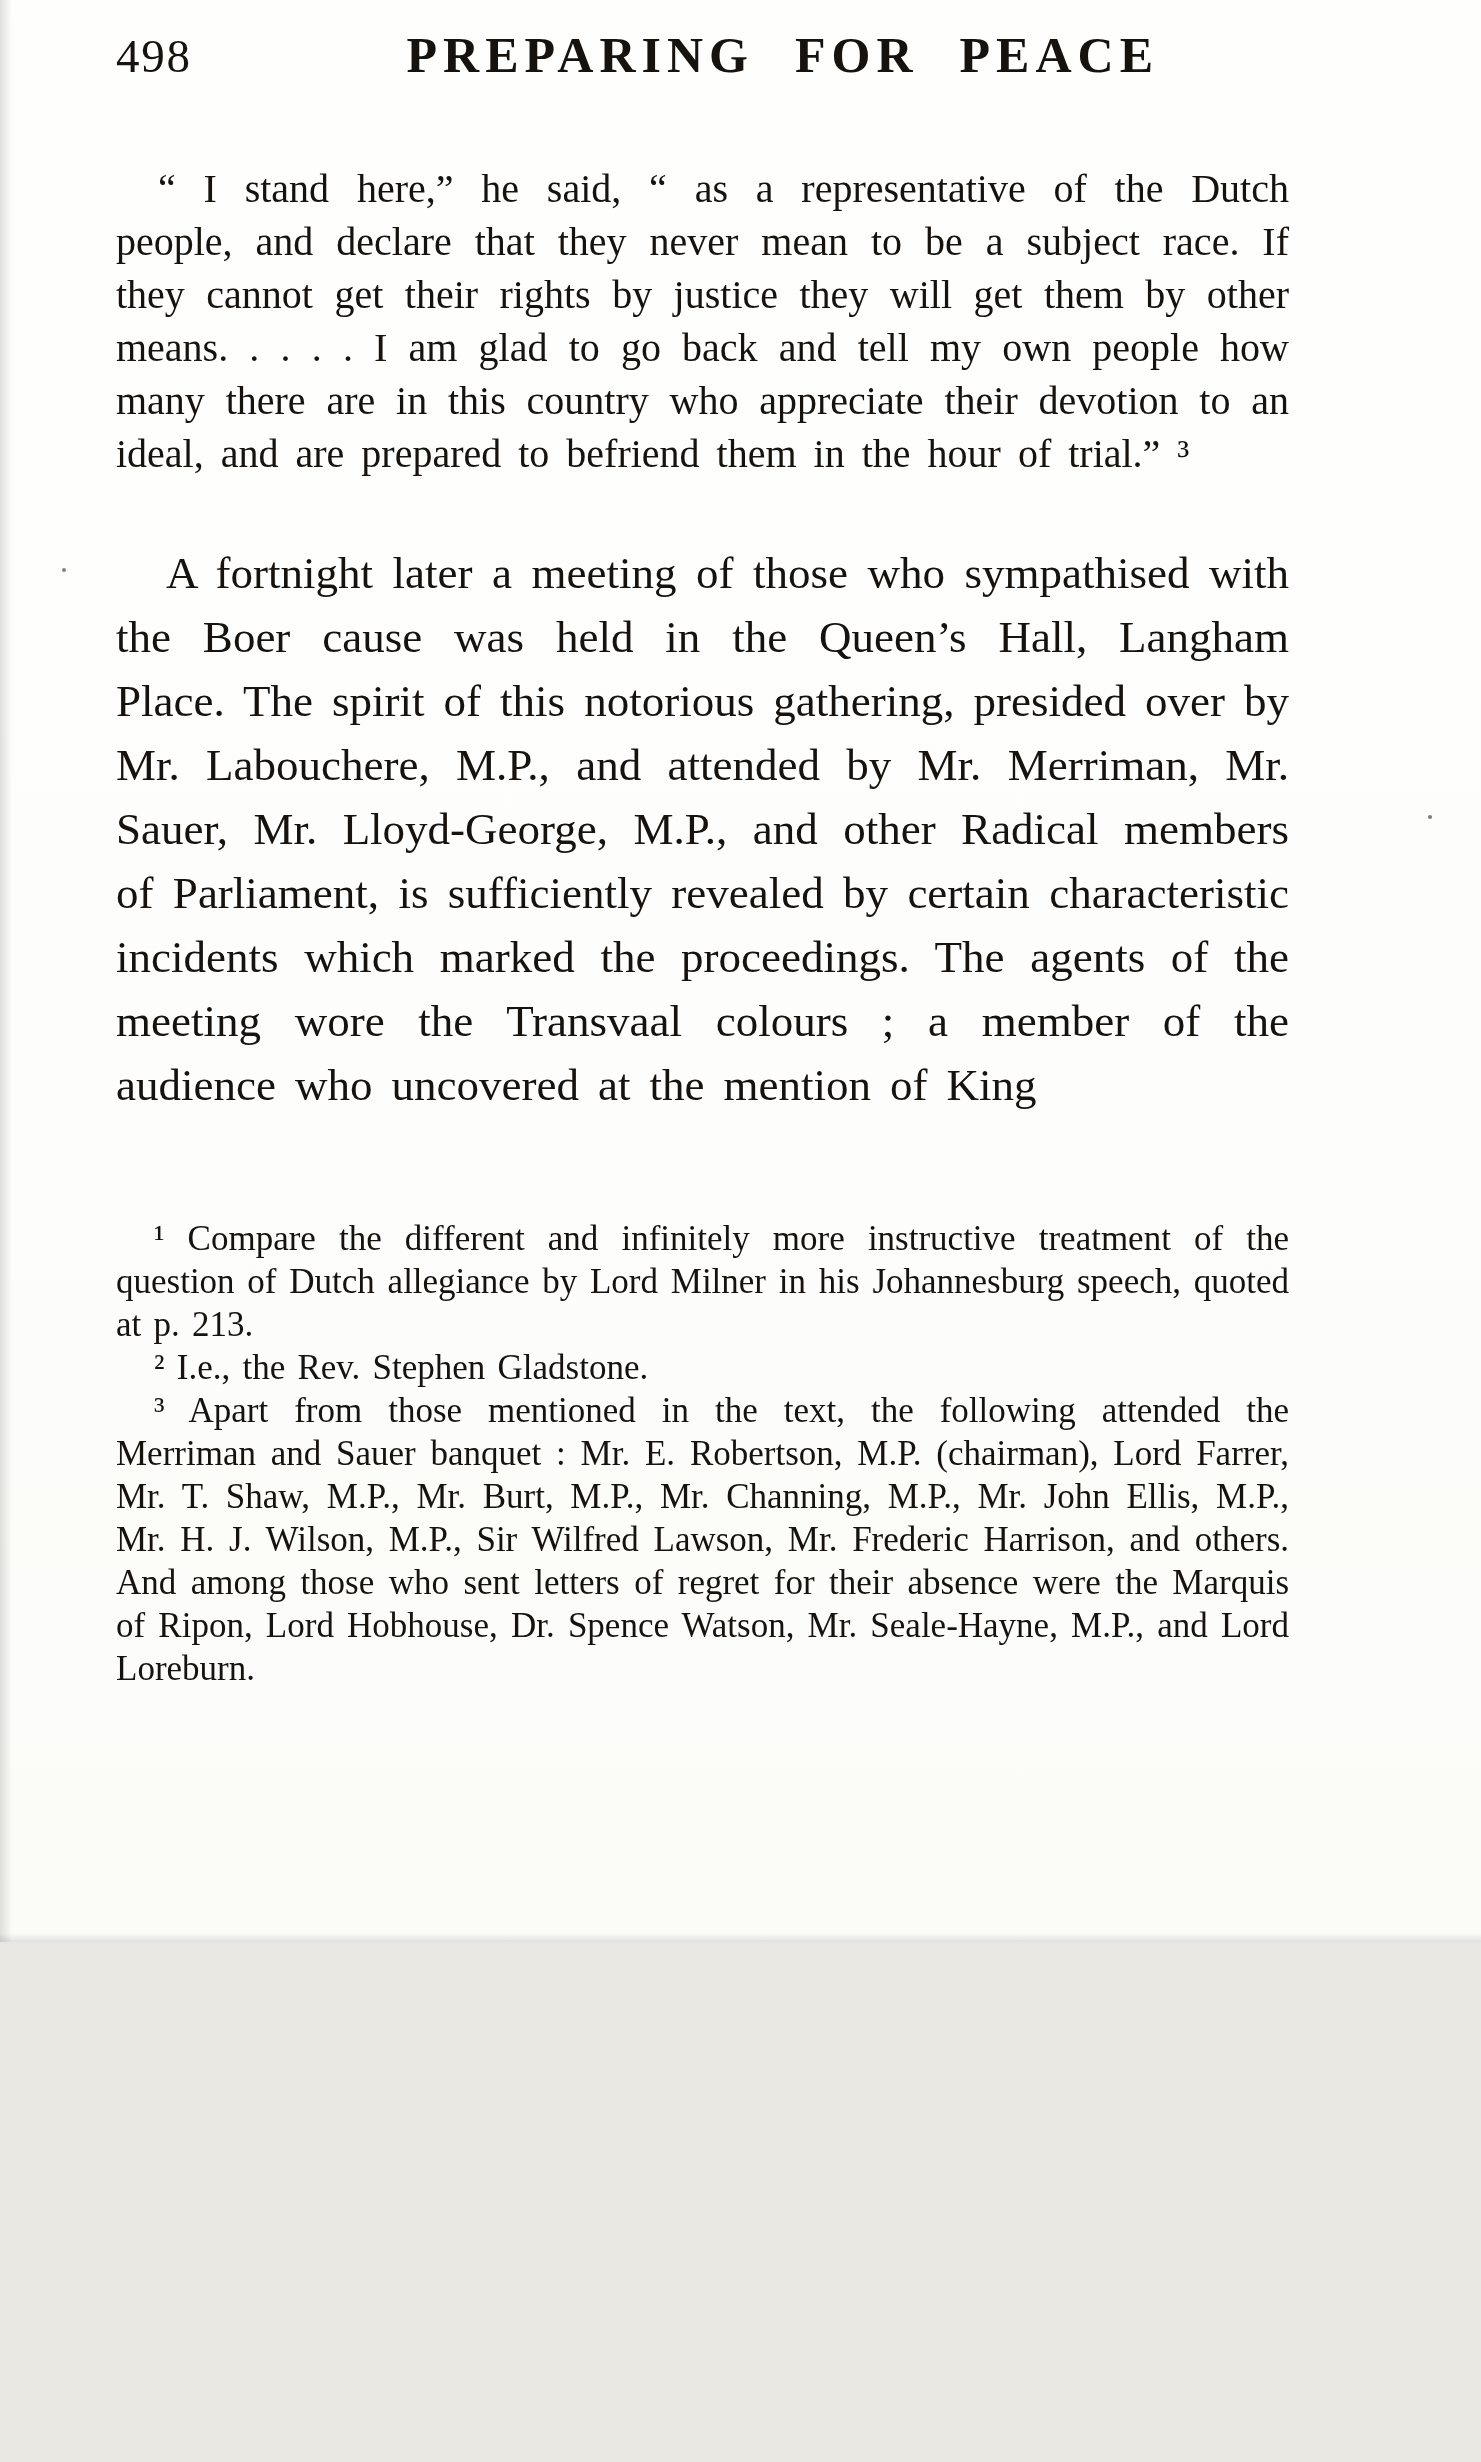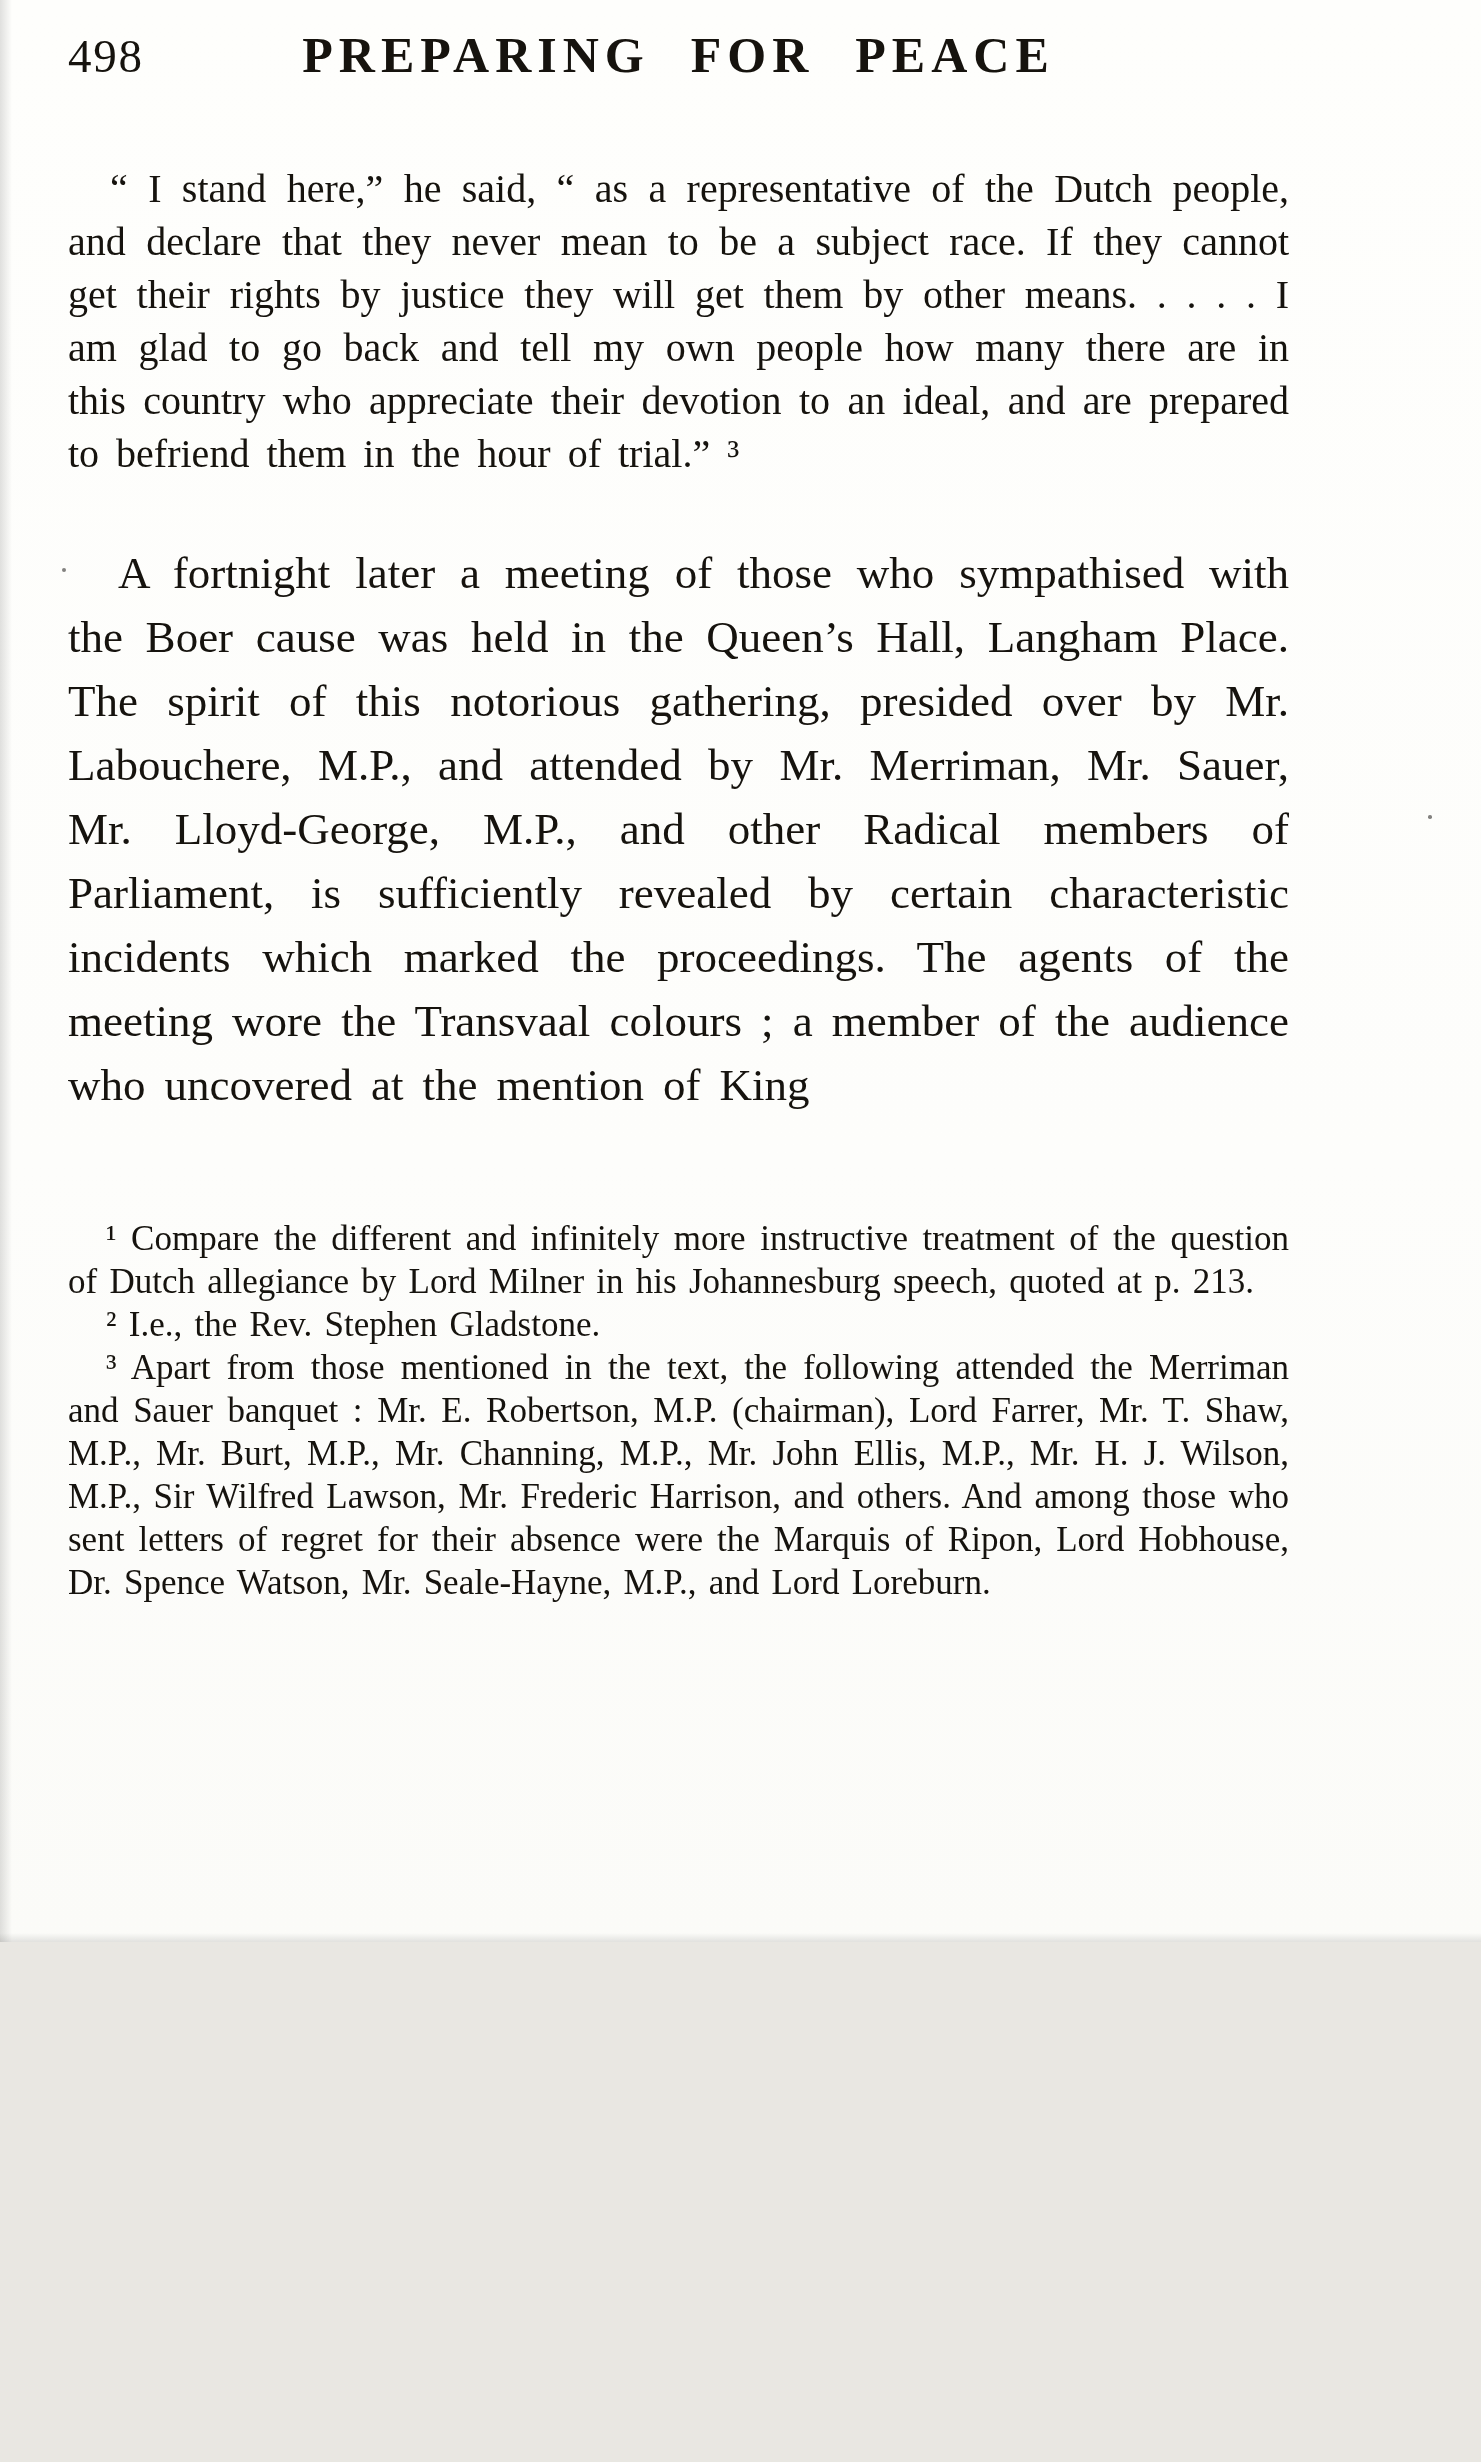--- a/index.html
+++ b/index.html
@@ -9,21 +9,21 @@
   }
   .page {
     position: relative;
     width: 1481px;
     height: 1942px;
     box-sizing: border-box;
     margin: 0 auto;
     background: linear-gradient(180deg, #fefefc 0%, #fdfdfb 60%, #fbfbf8 100%);
     color: #16130e;
     font-family: "Liberation Serif", "DejaVu Serif", serif;
-    padding: 26px 192px 0 68px;
+    padding: 26px 192px 0 116px;
     overflow: hidden;
   }
   
   .edge-left {
     position: absolute; left: 0; top: 0; width: 12px; height: 100%;
     background: linear-gradient(to right, rgba(40,40,40,0.14), rgba(40,40,40,0));
     pointer-events: none;
   }
   .edge-bottom {
     position: absolute; left: 0; bottom: 0; width: 100%; height: 8.7px;
@@ -50,21 +50,21 @@
   }
   .page-number {
     width: 130px;
     flex: 0 0 130px;
     font-size: 47px;
     letter-spacing: 1.7px;
   }
   .running-title {
     flex: 1 1 auto;
     margin: 0;
-    text-align: center;
+    text-align: right;
     font-size: 50px;
     font-weight: bold;
     letter-spacing: 6px;
     word-spacing: 22.5px;
     white-space: nowrap;
   }
   .page-header::after {
     content: "";
     flex: 0 0 130px;
   }

